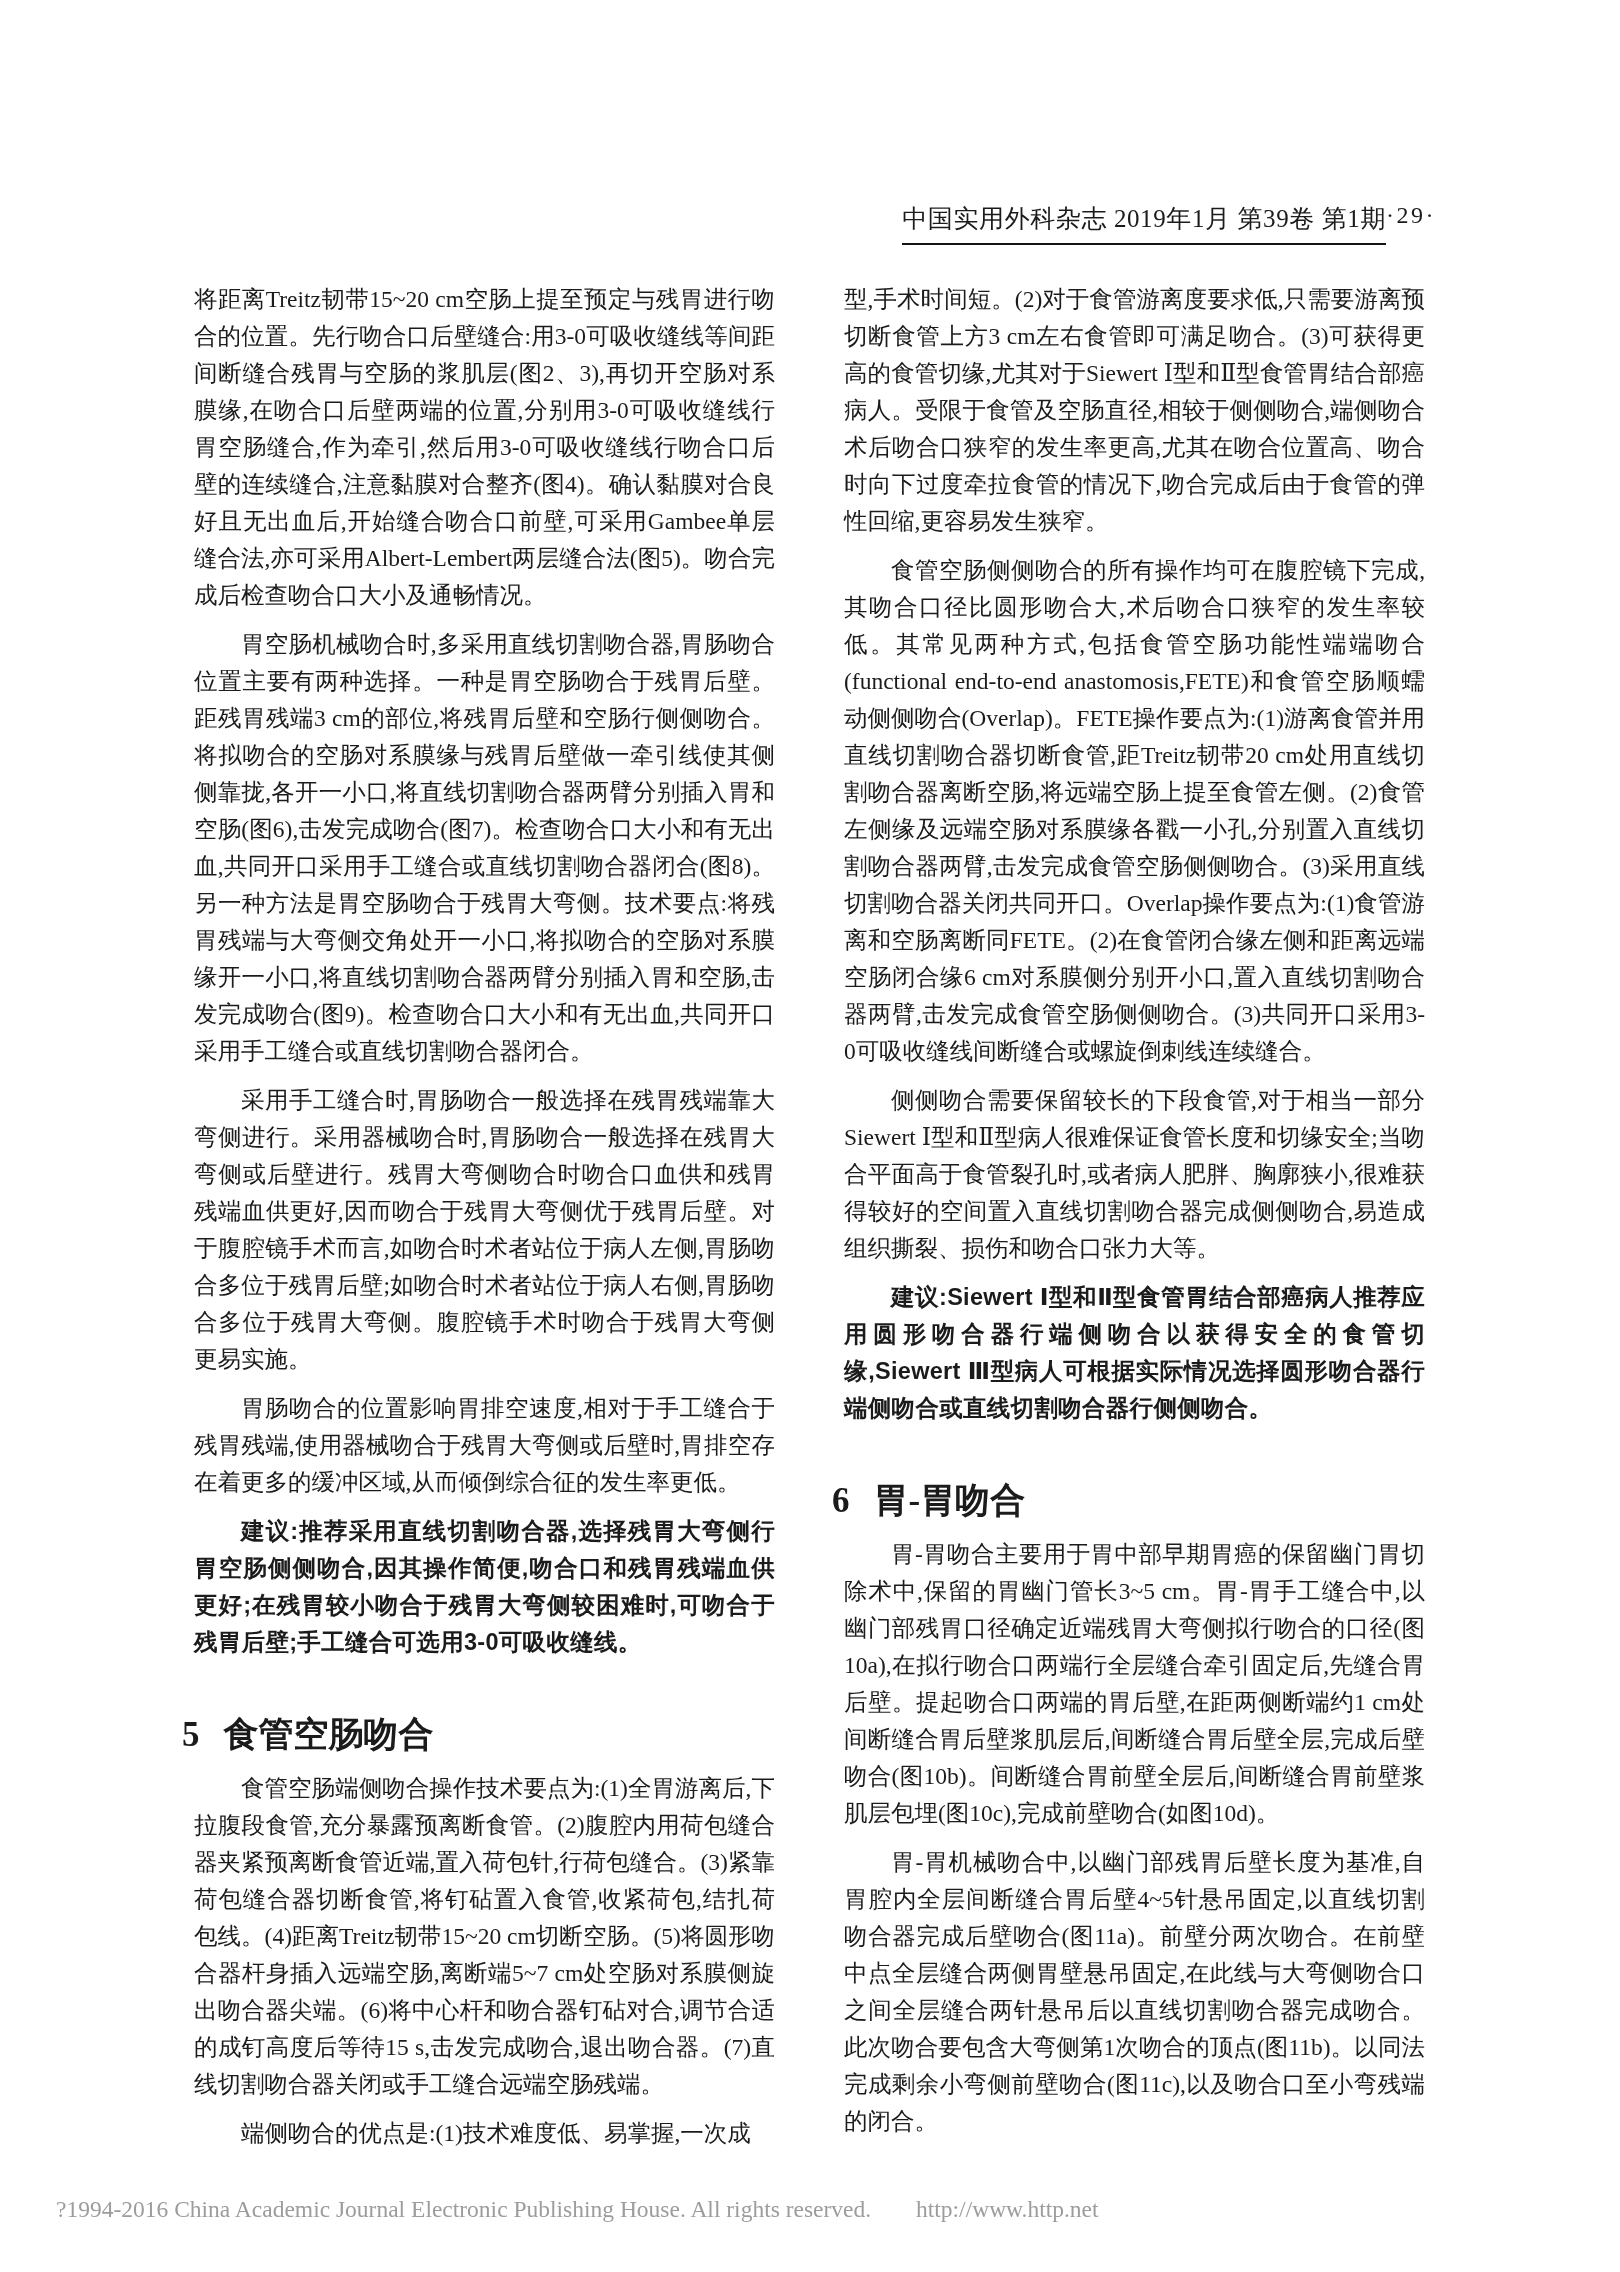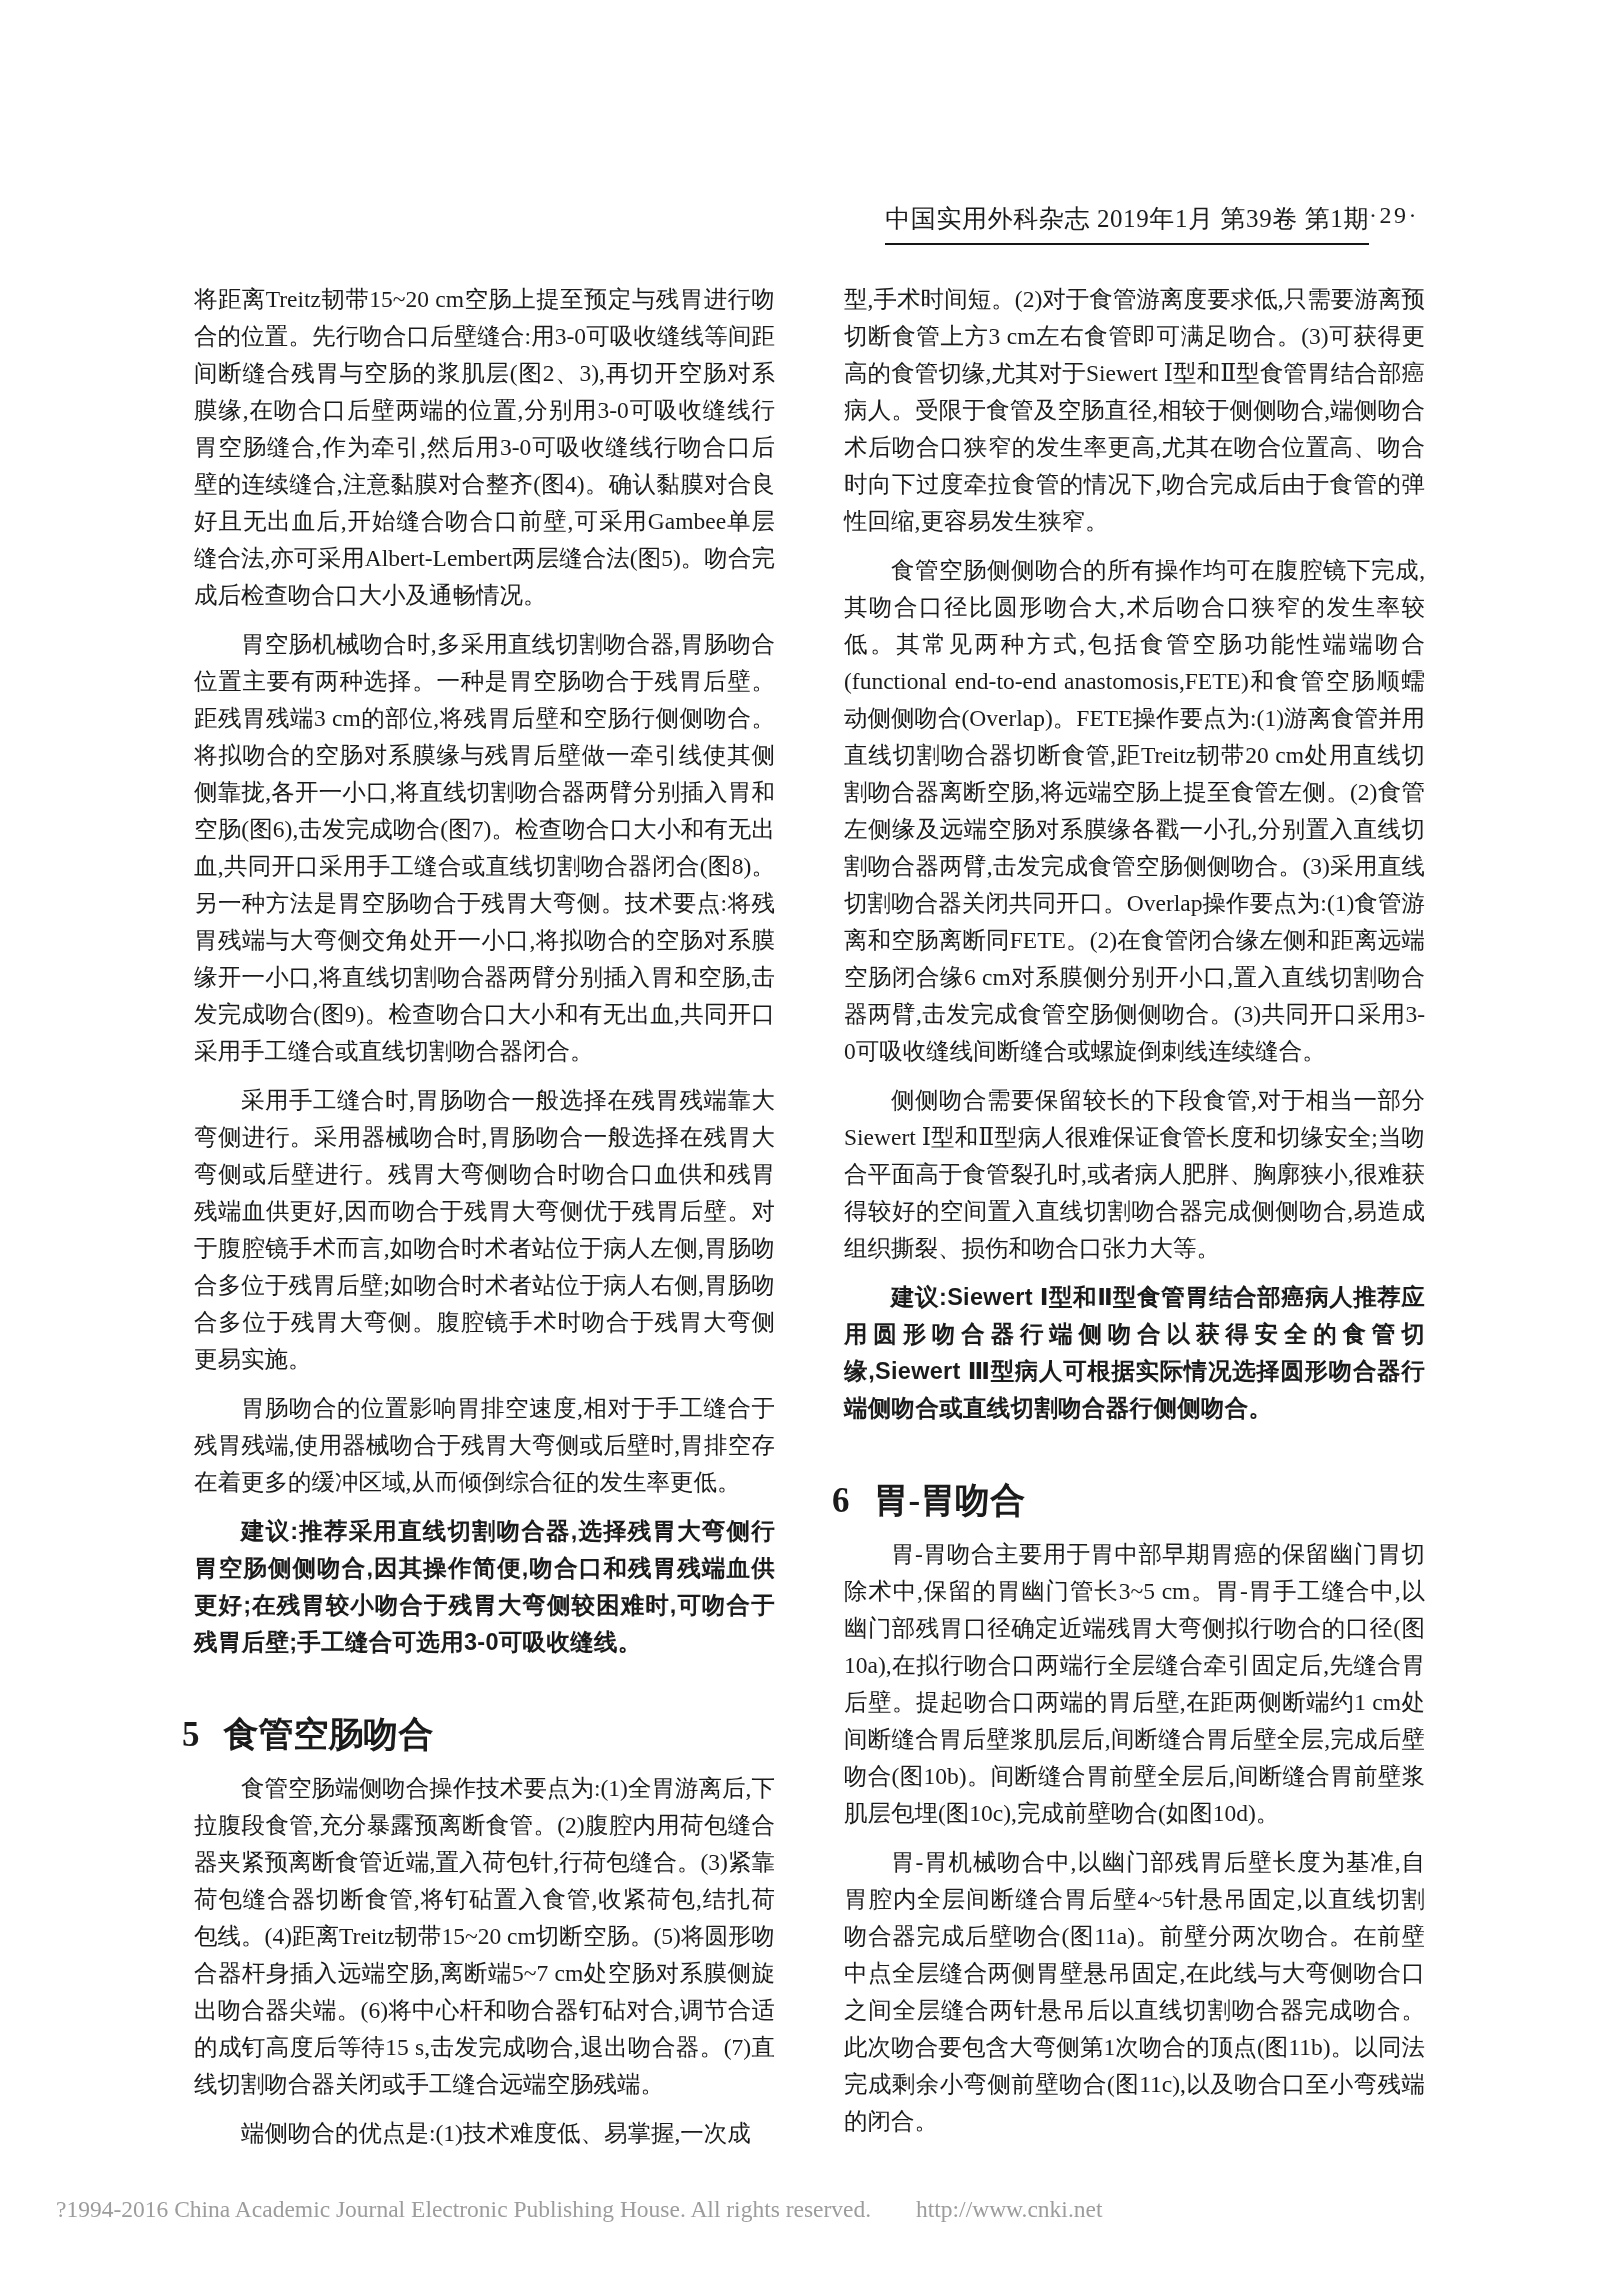--- a/index.html
+++ b/index.html
@@ -17,21 +17,21 @@
     display:flex;justify-content:flex-end;align-items:flex-start;
   }
   .journal-title{
     display:inline-block;
     font-size:25px;letter-spacing:0.6px;
     padding-bottom:7.6px;border-bottom:2.5px solid #151515;
     white-space:nowrap;
   }
   .page-number{
     font-size:24px;letter-spacing:2.5px;white-space:nowrap;
-    margin-right:19px;
+    margin-right:2px;
   }
   
   .col{
     position:absolute;top:269px;width:605px;
     font-size:23.5px;line-height:37px;text-align:justify;
   }
   .col-left{left:182px;}
   .col-right{left:832px;}
   p.para{margin:12px;text-indent:2em;}
   p.para.noindent{text-indent:0;}
@@ -86,17 +86,17 @@
     <p class="para bold">建议:Siewert Ⅰ型和Ⅱ型食管胃结合部癌病人推荐应用圆形吻合器行端侧吻合以获得安全的食管切缘,Siewert Ⅲ型病人可根据实际情况选择圆形吻合器行端侧吻合或直线切割吻合器行侧侧吻合。</p>
     <h2 class="section">
       <span class="sec-num">6</span><span>胃-胃吻合</span>
     </h2>
     <p class="para">胃-胃吻合主要用于胃中部早期胃癌的保留幽门胃切除术中,保留的胃幽门管长3~5 cm。胃-胃手工缝合中,以幽门部残胃口径确定近端残胃大弯侧拟行吻合的口径(图10a),在拟行吻合口两端行全层缝合牵引固定后,先缝合胃后壁。提起吻合口两端的胃后壁,在距两侧断端约1 cm处间断缝合胃后壁浆肌层后,间断缝合胃后壁全层,完成后壁吻合(图10b)。间断缝合胃前壁全层后,间断缝合胃前壁浆肌层包埋(图10c),完成前壁吻合(如图10d)。</p>
     <p class="para">胃-胃机械吻合中,以幽门部残胃后壁长度为基准,自胃腔内全层间断缝合胃后壁4~5针悬吊固定,以直线切割吻合器完成后壁吻合(图11a)。前壁分两次吻合。在前壁中点全层缝合两侧胃壁悬吊固定,在此线与大弯侧吻合口之间全层缝合两针悬吊后以直线切割吻合器完成吻合。此次吻合要包含大弯侧第1次吻合的顶点(图11b)。以同法完成剩余小弯侧前壁吻合(图11c),以及吻合口至小弯残端的闭合。</p>
   </div>
 
   <div class="footer">
     <span>?1994-2016 China Academic Journal Electronic Publishing House. All rights reserved.</span>
-    <span class="cnki-url">http://www.cnki.net</span>
+    <span class="cnki-url">http://www.http.net</span>
   </div>
 
 </div>
 
 
 </body></html>

